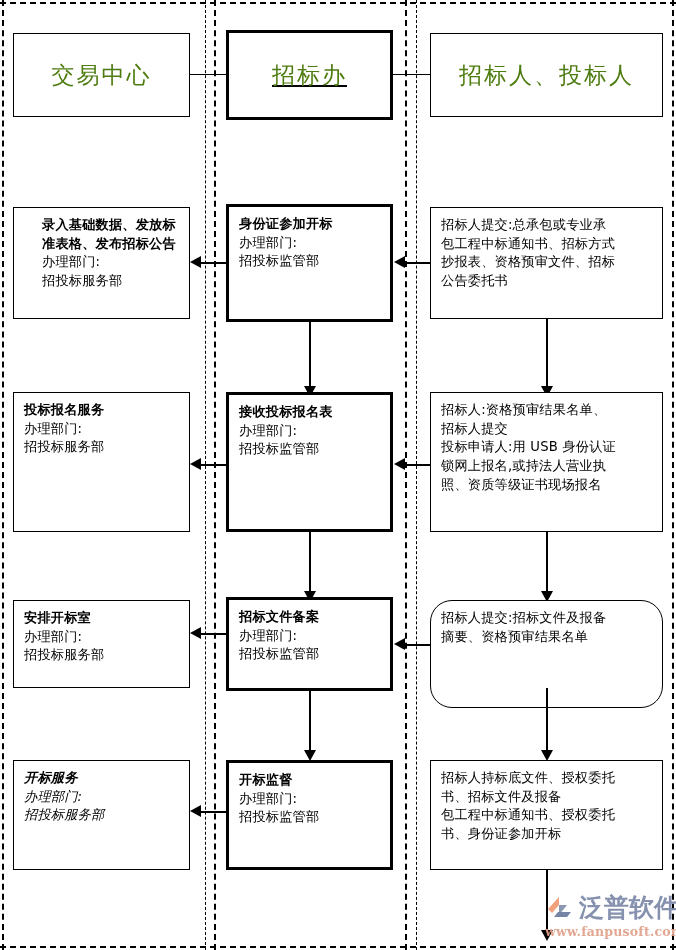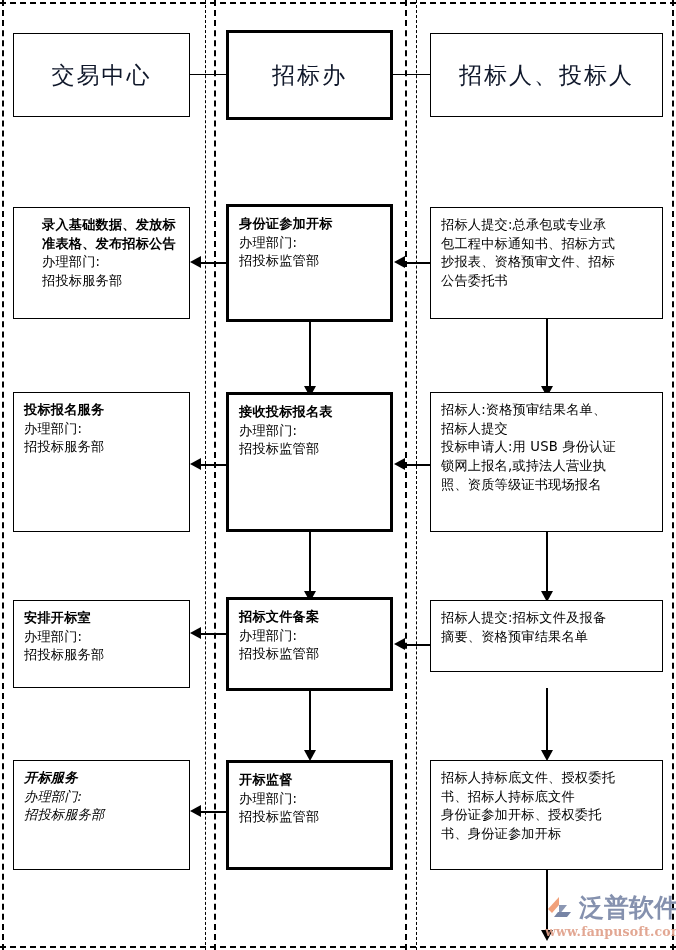--- a/index.html
+++ b/index.html
@@ -51,21 +51,21 @@
   .box.thick { border: 3px solid #000; }
   .box.header {
     display: flex;
     align-items: center;
     justify-content: center;
     padding: 0;
   }
   .header-title {
     font-size: 23px;
     letter-spacing: 2px;
-    color: #0f172a;
+    color: #4d7c0f;
   }
   .box .title {
     font-weight: bold;
     display: block;
     letter-spacing: 0.2px;
   }
   .box .line {
     display: block;
     letter-spacing: 0.2px;
   }
@@ -145,21 +145,21 @@
 
   <div class="lane-edge thin" style="left:205px;"></div>
   <div class="lane-edge" style="left:214px;"></div>
   <div class="lane-edge" style="left:405px;"></div>
   <div class="lane-edge thin" style="left:416px;"></div>
 
   <div class="box header" style="left:13px;  top:33px; width:177px; height:84px;">
     <span class="header-title">交易中心</span>
   </div>
 
-  <div class="box header thick" style="left:226px; top:30px; width:167px; height:90px;">
+  <div class="box header thick" style="left:226px; top:30px; width:167px; height:90px;text-decoration:underline;">
     <span class="header-title">招标办</span>
   </div>
 
   <div class="box header" style="left:430px; top:33px; width:233px; height:84px;">
     <span class="header-title">招标人、投标人</span>
   </div>
 
   <div class="conn-h" style="left:190px; top:74px; width:36px; border-top-width:1px;"></div>
   <div class="conn-h" style="left:393px; top:74px; width:37px; border-top-width:1px;"></div>
 
@@ -228,21 +228,21 @@
     <span class="line">办理部门:</span>
     <span class="line">招投标服务部</span>
   </div>
 
   <div class="box thick" style="left:226px; top:597px; width:167px; height:94px;">
     <span class="title">招标文件备案</span>
     <span class="line">办理部门:</span>
     <span class="line">招投标监管部</span>
   </div>
 
-  <div class="box" style="left:430px; top:600px; width:233px; height:72px;">
+  <div class="box" style="left:430px; top:600px; width:233px; height:108px;border-radius:22px;">
     <span class="line">招标人提交:招标文件及报备</span>
     <span class="line">摘要、资格预审结果名单</span>
   </div>
 
   <div class="conn-h" style="left:201px; top:633px; width:25px;"></div>
   <div class="arrow-left" style="left:190px; top:627px;"></div>
   <div class="conn-h" style="left:405px; top:644px; width:25px;"></div>
   <div class="arrow-left" style="left:394px; top:638px;"></div>
 
   <div class="conn-v" style="left:309px; top:691px; height:62px;"></div>
@@ -257,22 +257,22 @@
   </div>
 
   <div class="box thick" style="left:226px; top:760px; width:167px; height:110px;">
     <span class="title">开标监督</span>
     <span class="line">办理部门:</span>
     <span class="line">招投标监管部</span>
   </div>
 
   <div class="box" style="left:430px; top:760px; width:233px; height:110px;">
     <span class="line">招标人持标底文件、授权委托</span>
-    <span class="line">书、招标人持标底文件</span>
-    <span class="line">身份证参加开标、授权委托</span>
+    <span class="line">书、招标文件及报备</span>
+    <span class="line">包工程中标通知书、授权委托</span>
     <span class="line">书、身份证参加开标</span>
   </div>
 
   <div class="conn-h" style="left:201px; top:811px; width:25px;"></div>
   <div class="arrow-left" style="left:190px; top:805px;"></div>
 
   <div class="conn-v" style="left:546px; top:870px; height:62px;"></div>
   <div class="arrow-down" style="left:541px; top:930px;"></div>
 
   <div id="watermark">

